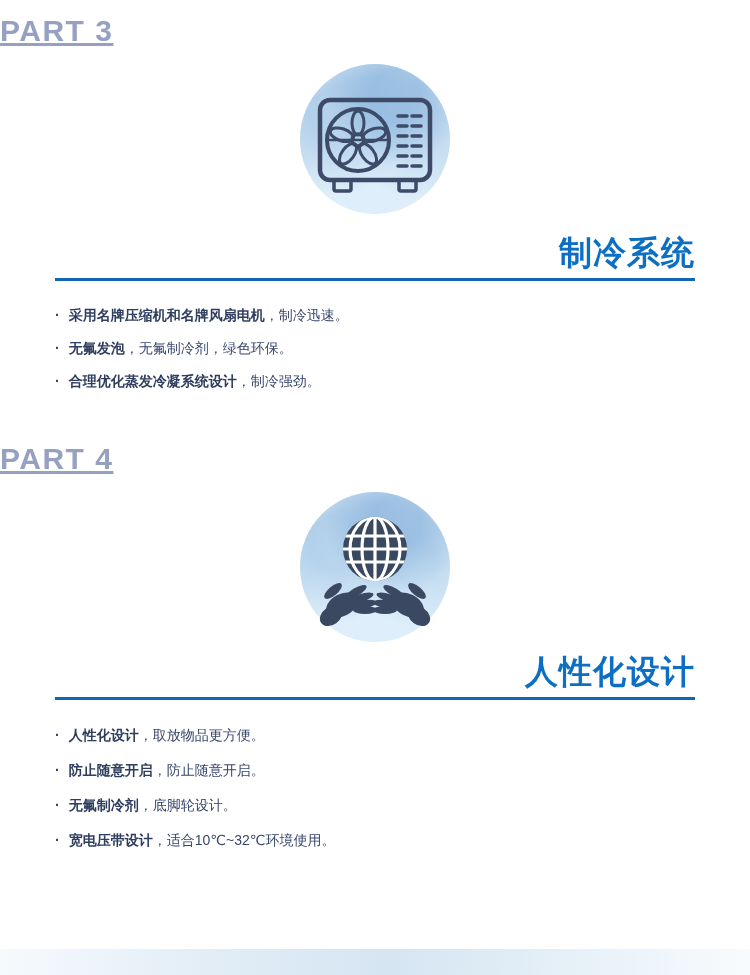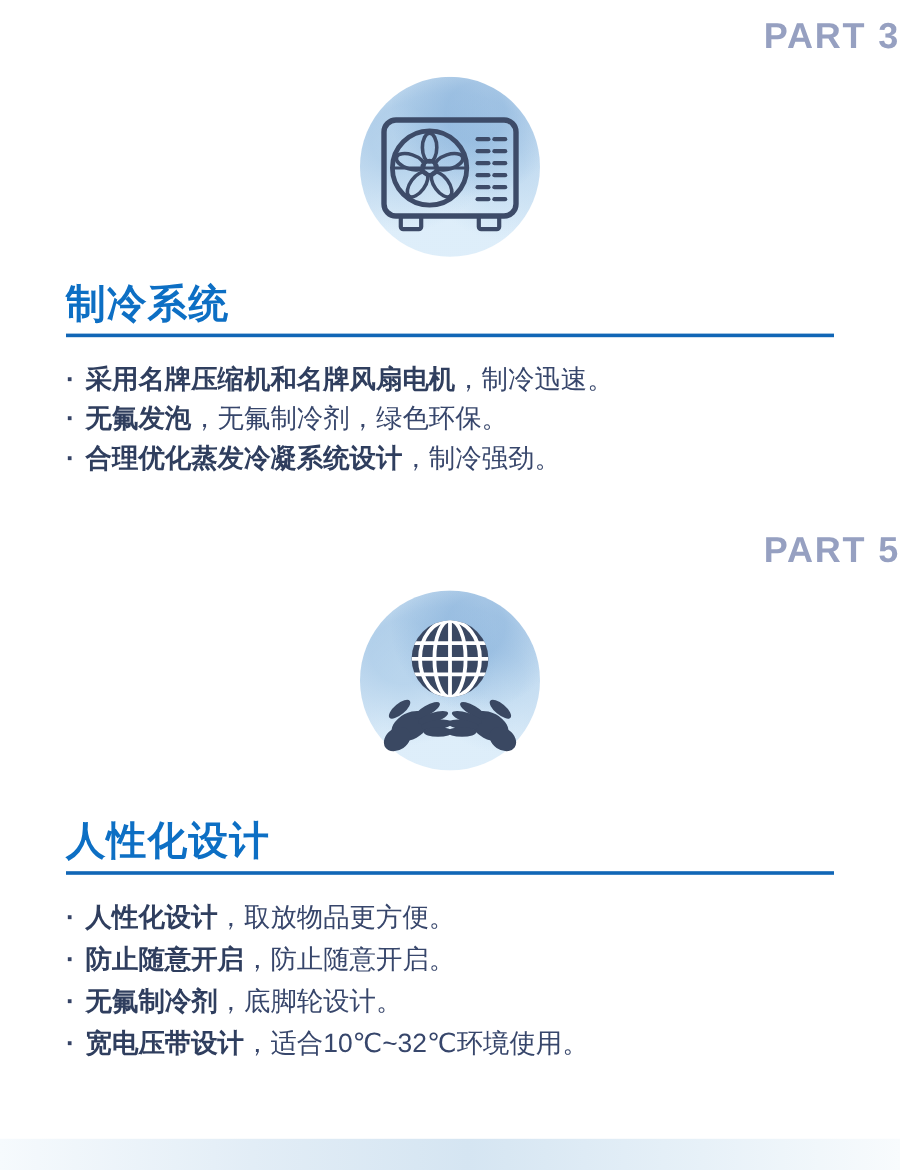--- a/index.html
+++ b/index.html
@@ -5,48 +5,48 @@
   html,body{margin:0;padding:0;}
   body{
     width:750px;height:975px;position:relative;overflow:hidden;
     background:#ffffff;
     font-family:"Liberation Sans","DejaVu Sans",sans-serif;
   }
   .page{position:absolute;inset:0;}
 
   .part-label{
     margin:0;padding-top:12px;height:38px;line-height:38px;
-    text-align:right;font-size:30px;font-weight:700;
-    color:#96a0c1;letter-spacing:1.5px;
+    text-align:left;font-size:30px;font-weight:700;
+    color:#96a0c1;letter-spacing:1.5px;text-decoration:underline;
   }
 
   .icon-wrap{width:150px;height:150px;margin:14px auto 0;position:relative;}
   .watercolor{
     position:absolute;inset:0;border-radius:50%;
     background:
       radial-gradient(circle at 64% 20%, rgba(122,168,214,0.55) 0 16%, rgba(122,168,214,0) 46%),
       radial-gradient(circle at 24% 34%, rgba(148,188,224,0.50) 0 18%, rgba(148,188,224,0) 52%),
       radial-gradient(circle at 78% 48%, rgba(168,202,232,0.45) 0 14%, rgba(168,202,232,0) 45%),
       radial-gradient(circle at 50% 72%, rgba(222,238,250,0.95) 0 42%, rgba(203,224,243,0.65) 72%, rgba(236,245,251,0.95) 100%);
     background-color:#d9e9f6;
   }
   .icon-wrap svg{position:absolute;inset:0;}
 
   .section{padding:0 55px;}
   .section-heading{
     margin:0;font-size:33px;font-weight:800;line-height:38px;
     color:#0d6fc4;letter-spacing:1px;
-    padding-bottom:6px;border-bottom:3px solid #1166b6;
+    padding-bottom:6px;border-bottom:3px solid #1166b6;text-align:right;
   }
   .sec-a{margin-top:20px;}
-  .sec-b{margin-top:40px;}
+  .sec-b{margin-top:11px;}
 
   ul.features{list-style:none;margin:18px 0 0;padding:0;}
   ul.features li{
-    font-size:22px;color:#344265;white-space:nowrap;
+    font-size:14px;color:#344265;white-space:nowrap;
   }
   .list-a li{line-height:33px;}
   .list-b li{line-height:35px;}
   .dot{font-weight:700;margin-right:9px;}
   .b{font-weight:700;color:#2f3e5e;}
   .r{font-weight:400;color:#37466b;}
 
   .pl-2{margin-top:42px;padding-top:0;}
 
   .bottom-bar{
@@ -96,21 +96,21 @@
 
   <div class="section sec-a">
     <h2 class="section-heading">制冷系统</h2>
     <ul class="features list-a">
       <li><span class="dot">·</span><span class="b">采用名牌压缩机和名牌风扇电机</span><span class="r">，制冷迅速。</span></li>
       <li><span class="dot">·</span><span class="b">无氟发泡</span><span class="r">，无氟制冷剂，绿色环保。</span></li>
       <li><span class="dot">·</span><span class="b">合理优化蒸发冷凝系统设计</span><span class="r">，制冷强劲。</span></li>
     </ul>
   </div>
 
-  <div class="part-label pl-2">PART 5</div>
+  <div class="part-label pl-2">PART 4</div>
 
   <div class="icon-wrap">
     <div class="watercolor"></div>
     <svg viewBox="0 0 150 150" width="150" height="150">
       <defs>
         <clipPath id="globeClip">
             <circle cx="75" cy="57" r="32"></circle>
           </clipPath>
       </defs>
       <circle cx="75" cy="57" r="32" fill="#3a4862"></circle>

